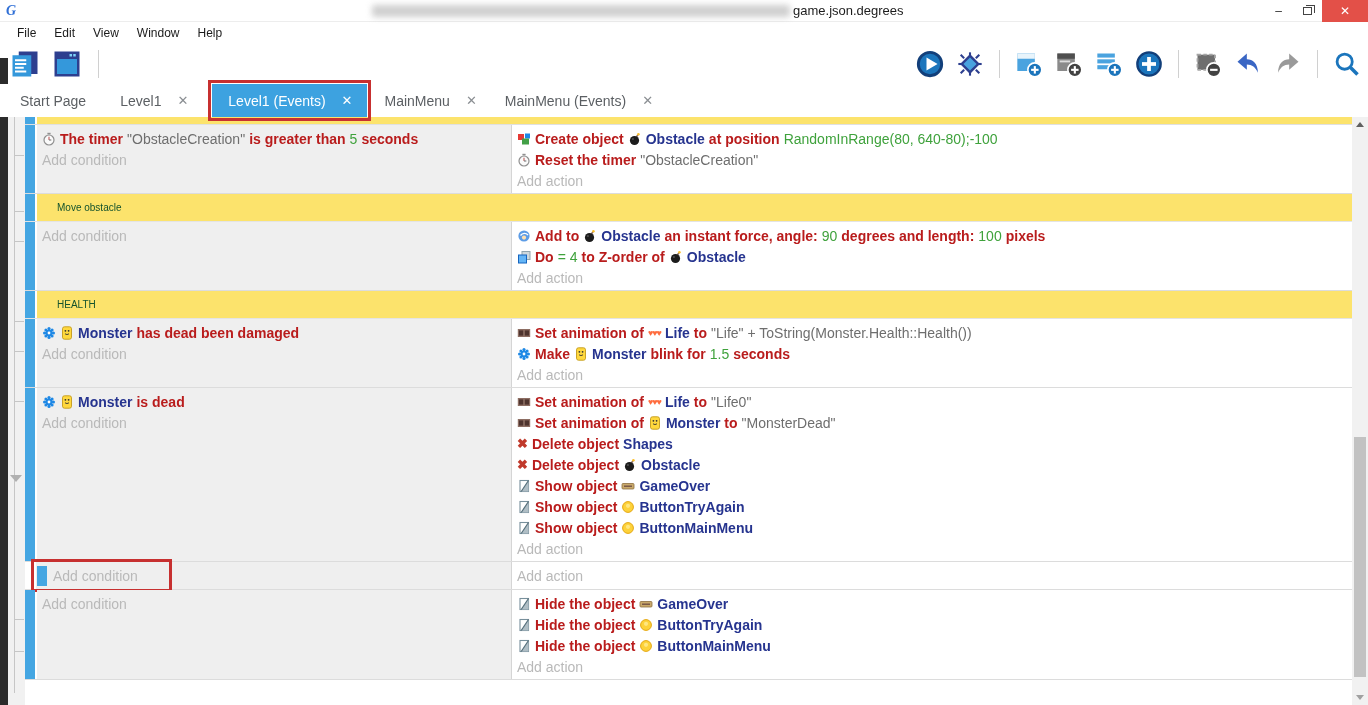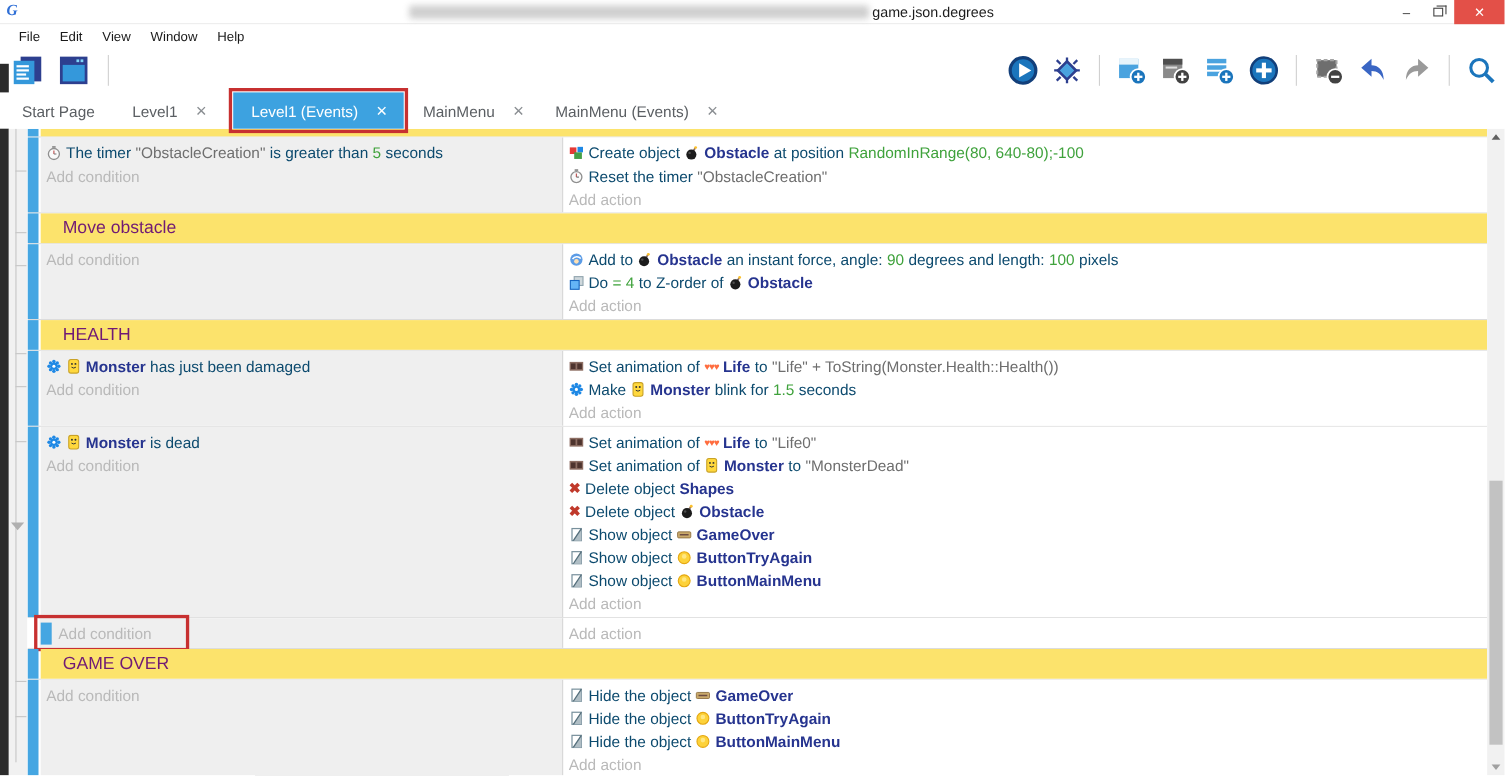--- a/index.html
+++ b/index.html
@@ -41,27 +41,27 @@
   .dark-strip { position:absolute; left:0; top:-59px; bottom:0; width:8px; background:#2b2b2b; }
   .gutter { position:absolute; left:8px; top:0; bottom:0; width:17px; background:#f1f1f1; }
   .gutter::before { content:''; position:absolute; left:6px; top:0; bottom:12px; border-left:1px solid #c6c6c6; }
   .tick { position:absolute; left:6px; width:10px; border-top:1px solid #c6c6c6; }
   .tri { position:absolute; left:2px; width:0; height:0; border-left:6px solid transparent; border-right:6px solid transparent; border-top:7px solid #b0b0b0; }
   .events { position:absolute; left:25px; right:16px; top:0; bottom:0; background:#fff; overflow:hidden; }
 
   .row { display:flex; width:100%; }
   .bar { width:10px; background:#45a6e2; margin-right:2px; flex:none; }
   .hdr-row { height:28px; border-bottom:1px solid #e4e4e4; }
-  .hdr { flex:1; background:#fce36c; display:flex; align-items:center; padding-left:20px; font-size:16px; color:#701a75; }
+  .hdr { flex:1; background:#fce36c; display:flex; align-items:center; padding-left:20px; font-size:10px; color:#14532d; }
   .partial-row { height:8px; border-bottom:1px solid #e0e0e0; }
   .event-row { border-bottom:1px solid #dcdcdc; }
   .cond { width:474px; flex:none; background:#efefef; padding:3px 4px 2px 5px; }
   .act { flex:1; background:#ffffff; border-left:1px solid #d5d5d5; padding:3px 4px 2px 5px; overflow:hidden; }
   .line { height:21px; display:flex; align-items:center; gap:4px; white-space:nowrap; font-size:14px; color:#3a3a3a; overflow:hidden; }
-  .line .t { color:#0c4a6e; }
+  .line .t { color:#b91c1c;font-weight:bold; }
   .line .g { color:#3fa23c; }
   .line .q { color:#6e6e6e; }
   .line .o { color:#26348f; font-weight:bold; }
   .line .ph { color:#b9b9b9; }
   .icon14 { width:14px; height:14px; flex:none; display:inline-flex; }
   .life-hearts { color:#ff6d3f; font-size:9px; letter-spacing:-1px; flex:none; }
   .del-x { color:#c0392b; font-weight:bold; font-size:13px; flex:none; }
 
   .sub-row { height:28px; display:flex; align-items:stretch; border-bottom:1px solid #dcdcdc; padding-left:11px; background:#fff; }
   .sub-cond { width:475px; flex:none; background:#efefef; display:flex; align-items:center; gap:6px; padding-left:1px; }
@@ -402,21 +402,21 @@
               </span>
               <span style="display: inline-flex;">
                 <svg class="icon14" viewBox="0 0 14 14">
                   <rect x="2.5" y="0.8" width="9" height="12.4" rx="2" fill="#ffd83d" stroke="#c9a227" stroke-width="1"></rect>
                   <circle cx="5.4" cy="4.8" r="0.9" fill="#333"></circle>
                   <circle cx="8.6" cy="4.8" r="0.9" fill="#333"></circle>
                   <path d="M5 7.8 Q7 9.4 9 7.8" stroke="#333" stroke-width="0.9" fill="none"></path>
                 </svg>
               </span>
               <span class="o">Monster</span>
-              <span class="t"> has just been damaged</span>
+              <span class="t"> has dead been damaged</span>
             </div>
             <div class="line">
               <span class="ph">Add condition</span>
             </div>
           </div>
           <div class="act">
             <div class="line">
               <span style="display: inline-flex;">
                 <svg class="icon14" viewBox="0 0 14 14">
                   <rect x="0.8" y="3" width="12.4" height="8" fill="#8d6e63"></rect>
@@ -619,24 +619,20 @@
                 <span class="ph">Add condition</span>
               </span>
             </div>
           </div>
           <div class="sub-act">
             <span class="line">
               <span class="ph">Add action</span>
             </span>
           </div>
         </div>
-        <div class="row hdr-row">
-          <div class="bar"></div>
-          <div class="hdr">GAME OVER</div>
-        </div>
         <div class="row event-row">
           <div class="bar"></div>
           <div class="cond">
             <div class="line">
               <span class="ph">Add condition</span>
             </div>
           </div>
           <div class="act">
             <div class="line">
               <span style="display: inline-flex;">

